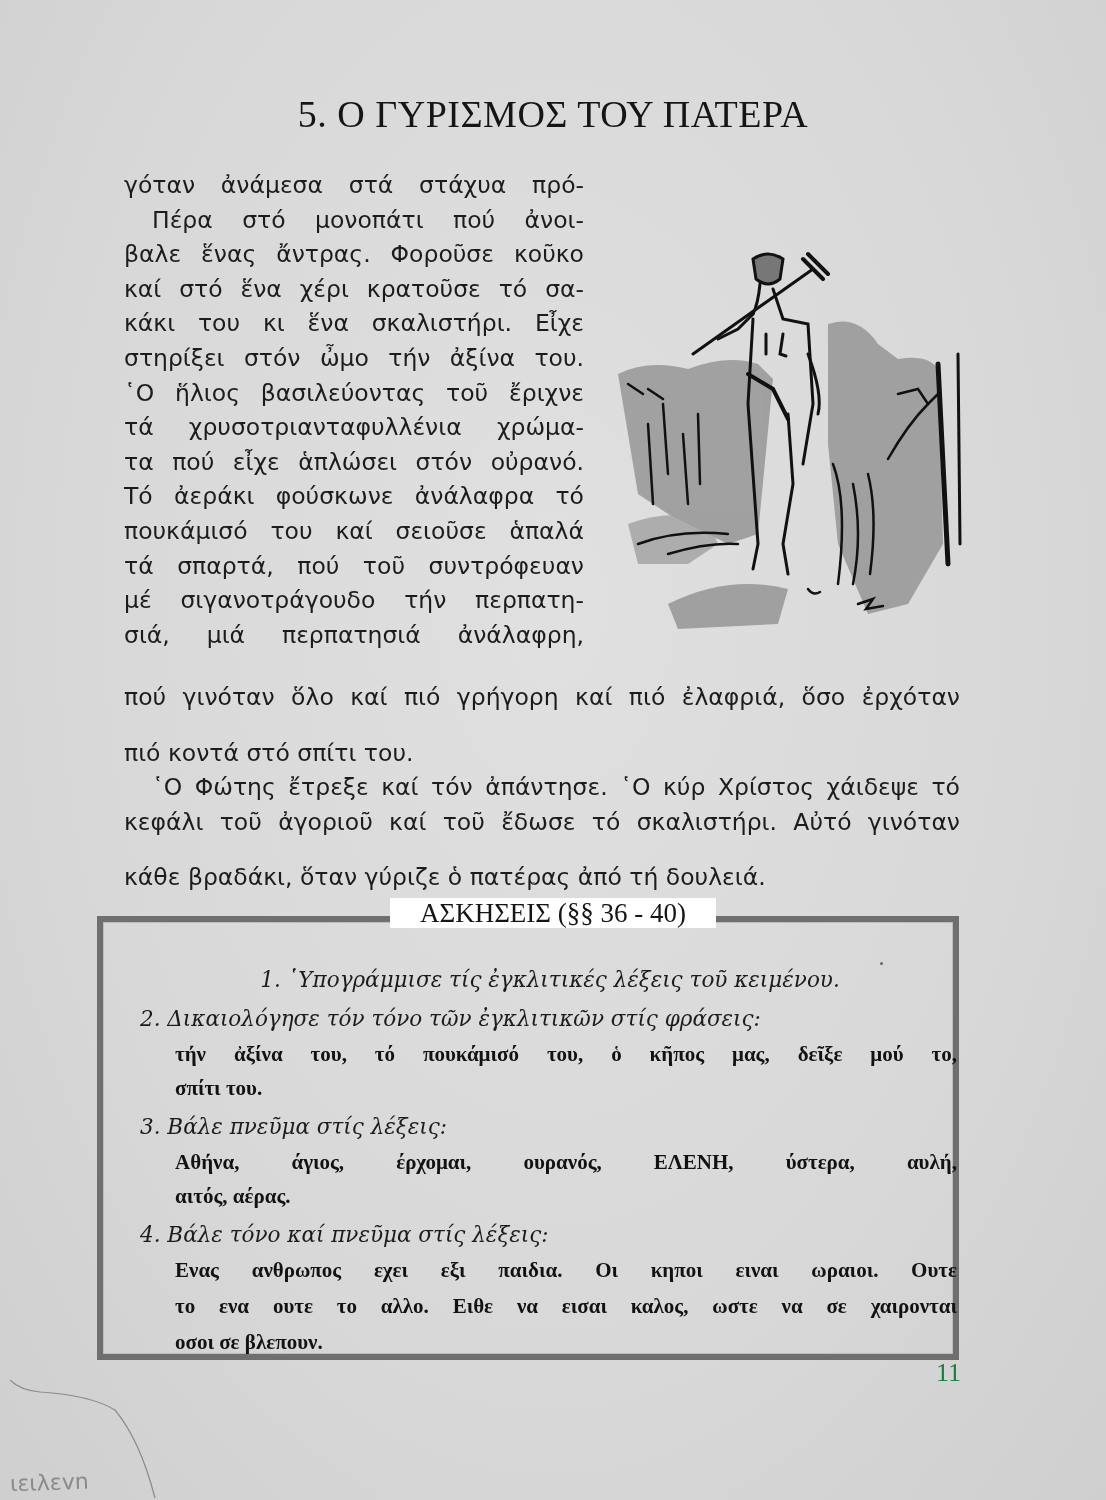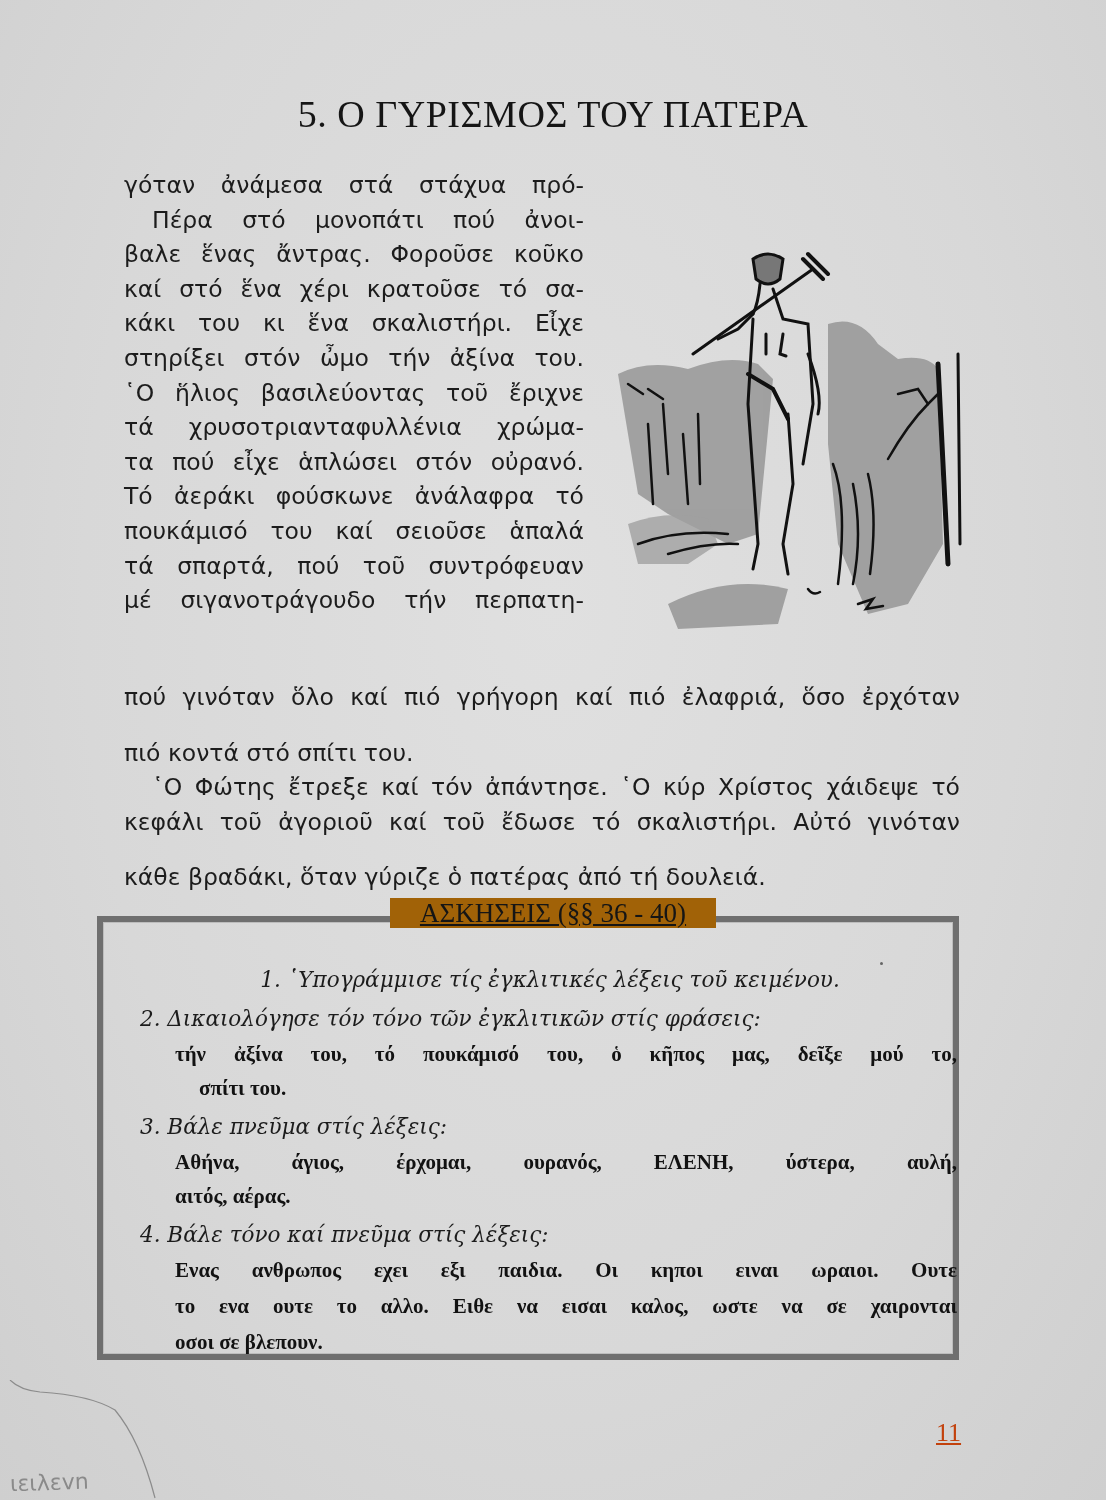--- a/index.html
+++ b/index.html
@@ -39,39 +39,39 @@
     border: 6px solid #6f6f6f;
     box-shadow: inset 0 0 0 1px #bdbdbd;
     box-sizing: border-box;
   }
   .box-heading {
     position: absolute; left: 0; width: 1106px; top: 898px;
     text-align: center;
     font-family: "Liberation Serif", serif;
     font-size: 27px; color: #151515;
   }
-  .box-heading span { background: #a16207; padding: 0 30px; text-decoration: underline; }
+  .box-heading span { background: #ffffff; padding: 0 30px; }
   .ex-line {
     position: absolute; left: 140px; width: 820px;
     font-family: "DejaVu Serif", serif;
     font-style: italic; font-size: 21.5px; color: #1c1c1c;
     white-space: nowrap;
   }
   .ex-bold {
     position: absolute; left: 175px; width: 782px;
     font-family: "Liberation Serif", serif;
     font-weight: bold; font-size: 21px; color: #121212;
     text-align: justify; text-align-last: justify;
     white-space: nowrap;
   }
   .ex-bold.last { text-align-last: left; }
   .page-number {
-    position: absolute; left: 936px; top: 1418px;
+    position: absolute; left: 936px; top: 1358px;
     font-family: "Liberation Serif", serif;
-    font-size: 26px; color: #c2410c; text-decoration: underline;
+    font-size: 26px; color: #15803d;
   }
   .handwriting {
     position: absolute; left: 10px; top: 1470px;
     font-family: "DejaVu Sans", sans-serif;
     font-size: 22px; color: #8a8a8a; transform: rotate(-2deg);
   }
   .pencil-curve { position: absolute; left: 0; top: 1380px; width: 180px; height: 120px; }
   .dot { position: absolute; width: 3px; height: 3px; border-radius: 50%; background: #666; }
 </style>
 </head>
@@ -88,20 +88,21 @@
   <span class="line">καί στό ἕνα χέρι κρατοῦσε τό σα-</span>
   <span class="line">κάκι του κι ἕνα σκαλιστήρι. Εἶχε</span>
   <span class="line">στηρίξει στόν ὦμο τήν ἀξίνα του.</span>
   <span class="line">῾Ο ἥλιος βασιλεύοντας τοῦ ἔριχνε</span>
   <span class="line">τά χρυσοτριανταφυλλένια χρώμα-</span>
   <span class="line">τα πού εἶχε ἁπλώσει στόν οὐρανό.</span>
   <span class="line">Τό ἀεράκι φούσκωνε ἀνάλαφρα τό</span>
   <span class="line">πουκάμισό του καί σειοῦσε ἁπαλά</span>
   <span class="line">τά σπαρτά, πού τοῦ συντρόφευαν</span>
   <span class="line">μέ σιγανοτράγουδο τήν περπατη-</span>
+  <span class="line">σιά, μιά περπατησιά ἀνάλαφρη,</span>
 </div>
 
 <div class="prose wide" style="top:680px;">
   <span class="line">πού γινόταν ὅλο καί πιό γρήγορη καί πιό ἐλαφριά, ὅσο ἐρχόταν</span>
   <span class="line last">πιό κοντά στό σπίτι του.</span>
   <span class="line indent">῾Ο Φώτης ἔτρεξε καί τόν ἀπάντησε. ῾Ο κύρ Χρίστος χάιδεψε τό</span>
   <span class="line">κεφάλι τοῦ ἀγοριοῦ καί τοῦ ἔδωσε τό σκαλιστήρι. Αὐτό γινόταν</span>
   <span class="line last">κάθε βραδάκι, ὅταν γύριζε ὁ πατέρας ἀπό τή δουλειά.</span>
 </div>
 
@@ -148,21 +149,21 @@
   </g>
 </svg>
 
 <div class="exercise-box"></div>
 <div class="box-heading"><span>ΑΣΚΗΣΕΙΣ (§§ 36 - 40)</span></div>
 
 <div class="ex-line" style="top:967px;text-align:center;">1. ῾Υπογράμμισε τίς ἐγκλιτικές λέξεις τοῦ κειμένου.</div>
 
 <div class="ex-line" style="top:1006px;">2. Δικαιολόγησε τόν τόνο τῶν ἐγκλιτικῶν στίς φράσεις:</div>
 <div class="ex-bold" style="top:1042px;">τήν ἀξίνα του, τό πουκάμισό του, ὁ κῆπος μας, δεῖξε μού το,</div>
-<div class="ex-bold last" style="top:1076px;margin-left:24px;">σπίτι του.</div>
+<div class="ex-bold last" style="top:1076px;">σπίτι του.</div>
 
 <div class="ex-line" style="top:1114px;">3. Βάλε πνεῦμα στίς λέξεις:</div>
 <div class="ex-bold" style="top:1150px;">Αθήνα, άγιος, έρχομαι, ουρανός, ΕΛΕΝΗ, ύστερα, αυλή,</div>
 <div class="ex-bold last" style="top:1184px;">αιτός, αέρας.</div>
 
 <div class="ex-line" style="top:1222px;">4. Βάλε τόνο καί πνεῦμα στίς λέξεις:</div>
 <div class="ex-bold" style="top:1258px;">Ενας ανθρωπος εχει εξι παιδια. Οι κηποι ειναι ωραιοι. Ουτε</div>
 <div class="ex-bold" style="top:1294px;">το ενα ουτε το αλλο. Ειθε να εισαι καλος, ωστε να σε χαιρονται</div>
 <div class="ex-bold last" style="top:1330px;">οσοι σε βλεπουν.</div>
 

